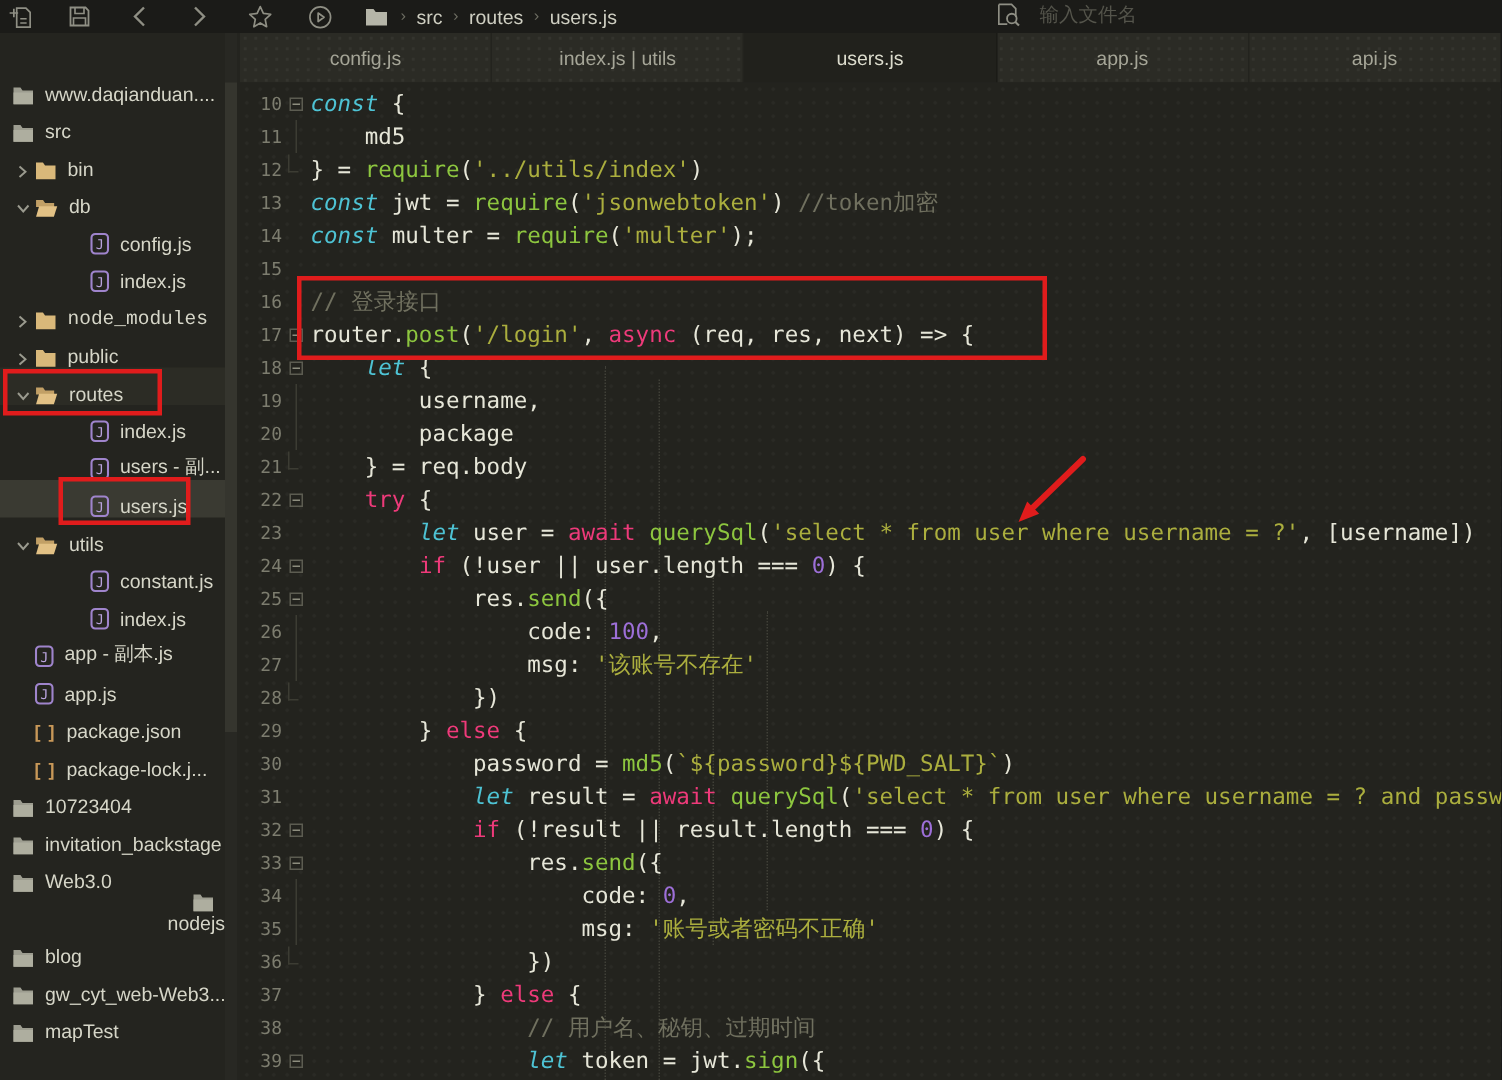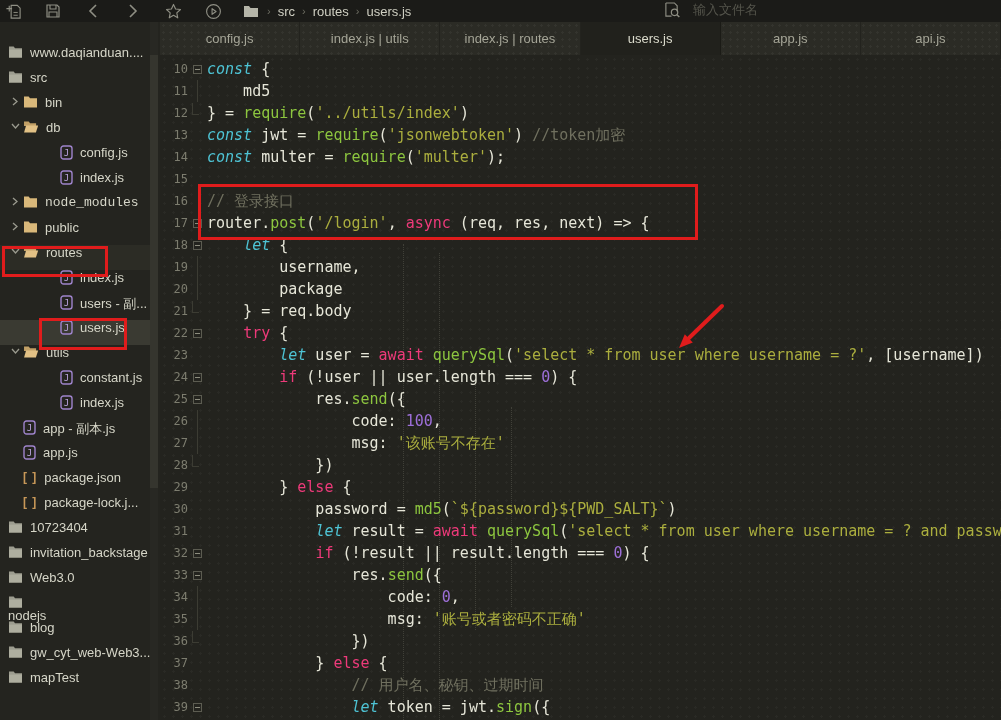--- a/index.html
+++ b/index.html
@@ -25,21 +25,21 @@
           display:flex;background-image:radial-gradient(rgba(255,255,255,.045) 1px,transparent 1.2px);
           background-size:7px 7px;}
   .tab{flex:1 1 0;display:flex;align-items:center;justify-content:center;font-size:13px;
        color:#a5a597;border-right:1px solid rgba(0,0,0,.18);cursor:default;}
   .tab.active{background:#21211c;color:#dcdccd;}
 
   
   .sidebar{position:absolute;left:0;top:22px;width:160px;height:698px;background:#24241f;
            overflow:hidden;}
   .treelist{position:absolute;left:0;top:23px;width:150px;}
-  .trow{height:25px;display:flex;align-items:flex-start;color:#d6d6c8;font-size:13px;white-space:nowrap;
+  .trow{height:25px;display:flex;align-items:flex-end;color:#d6d6c8;font-size:13px;white-space:nowrap;
         cursor:default;}
   .trow.sel{background:#3a3a32;}
   .trow.soft{background:#2c2c25;}
   .chev{width:16px;height:12px;display:flex;align-items:center;justify-content:center;flex:0 0 auto;}
   .ticon{display:flex;align-items:center;justify-content:center;margin-right:7px;flex:0 0 auto;}
   .jsonic{color:#c89858;font-size:12px;font-weight:bold;letter-spacing:1px;}
   .sb-track{position:absolute;left:150px;top:0;width:8px;height:698px;background:#282823;}
   .sb-thumb{position:absolute;left:0;top:33px;width:8px;height:433px;background:#35352e;}
 
   
@@ -408,21 +408,20 @@
         </div>
       </div>
     <div class="sb-track">
       <div class="sb-thumb"></div>
     </div>
   </div>
 
   <div class="tabbar" id="tabbar">
       <div class="tab">config.js</div>
       <div class="tab">index.js | utils</div>
-      <div class="tab">index.js | routes</div>
       <div class="tab active">users.js</div>
       <div class="tab">app.js</div>
       <div class="tab">api.js</div>
     </div>
 
   <div class="editor">
     <div class="iguide" style="left:243px;top:189px;height:476px"></div>
     <div class="iguide" style="left:279px;top:198px;height:467px"></div>
     <div class="iguide" style="left:315px;top:330px;height:245px"></div>
     <div class="iguide" style="left:351px;top:352px;height:200px"></div>

